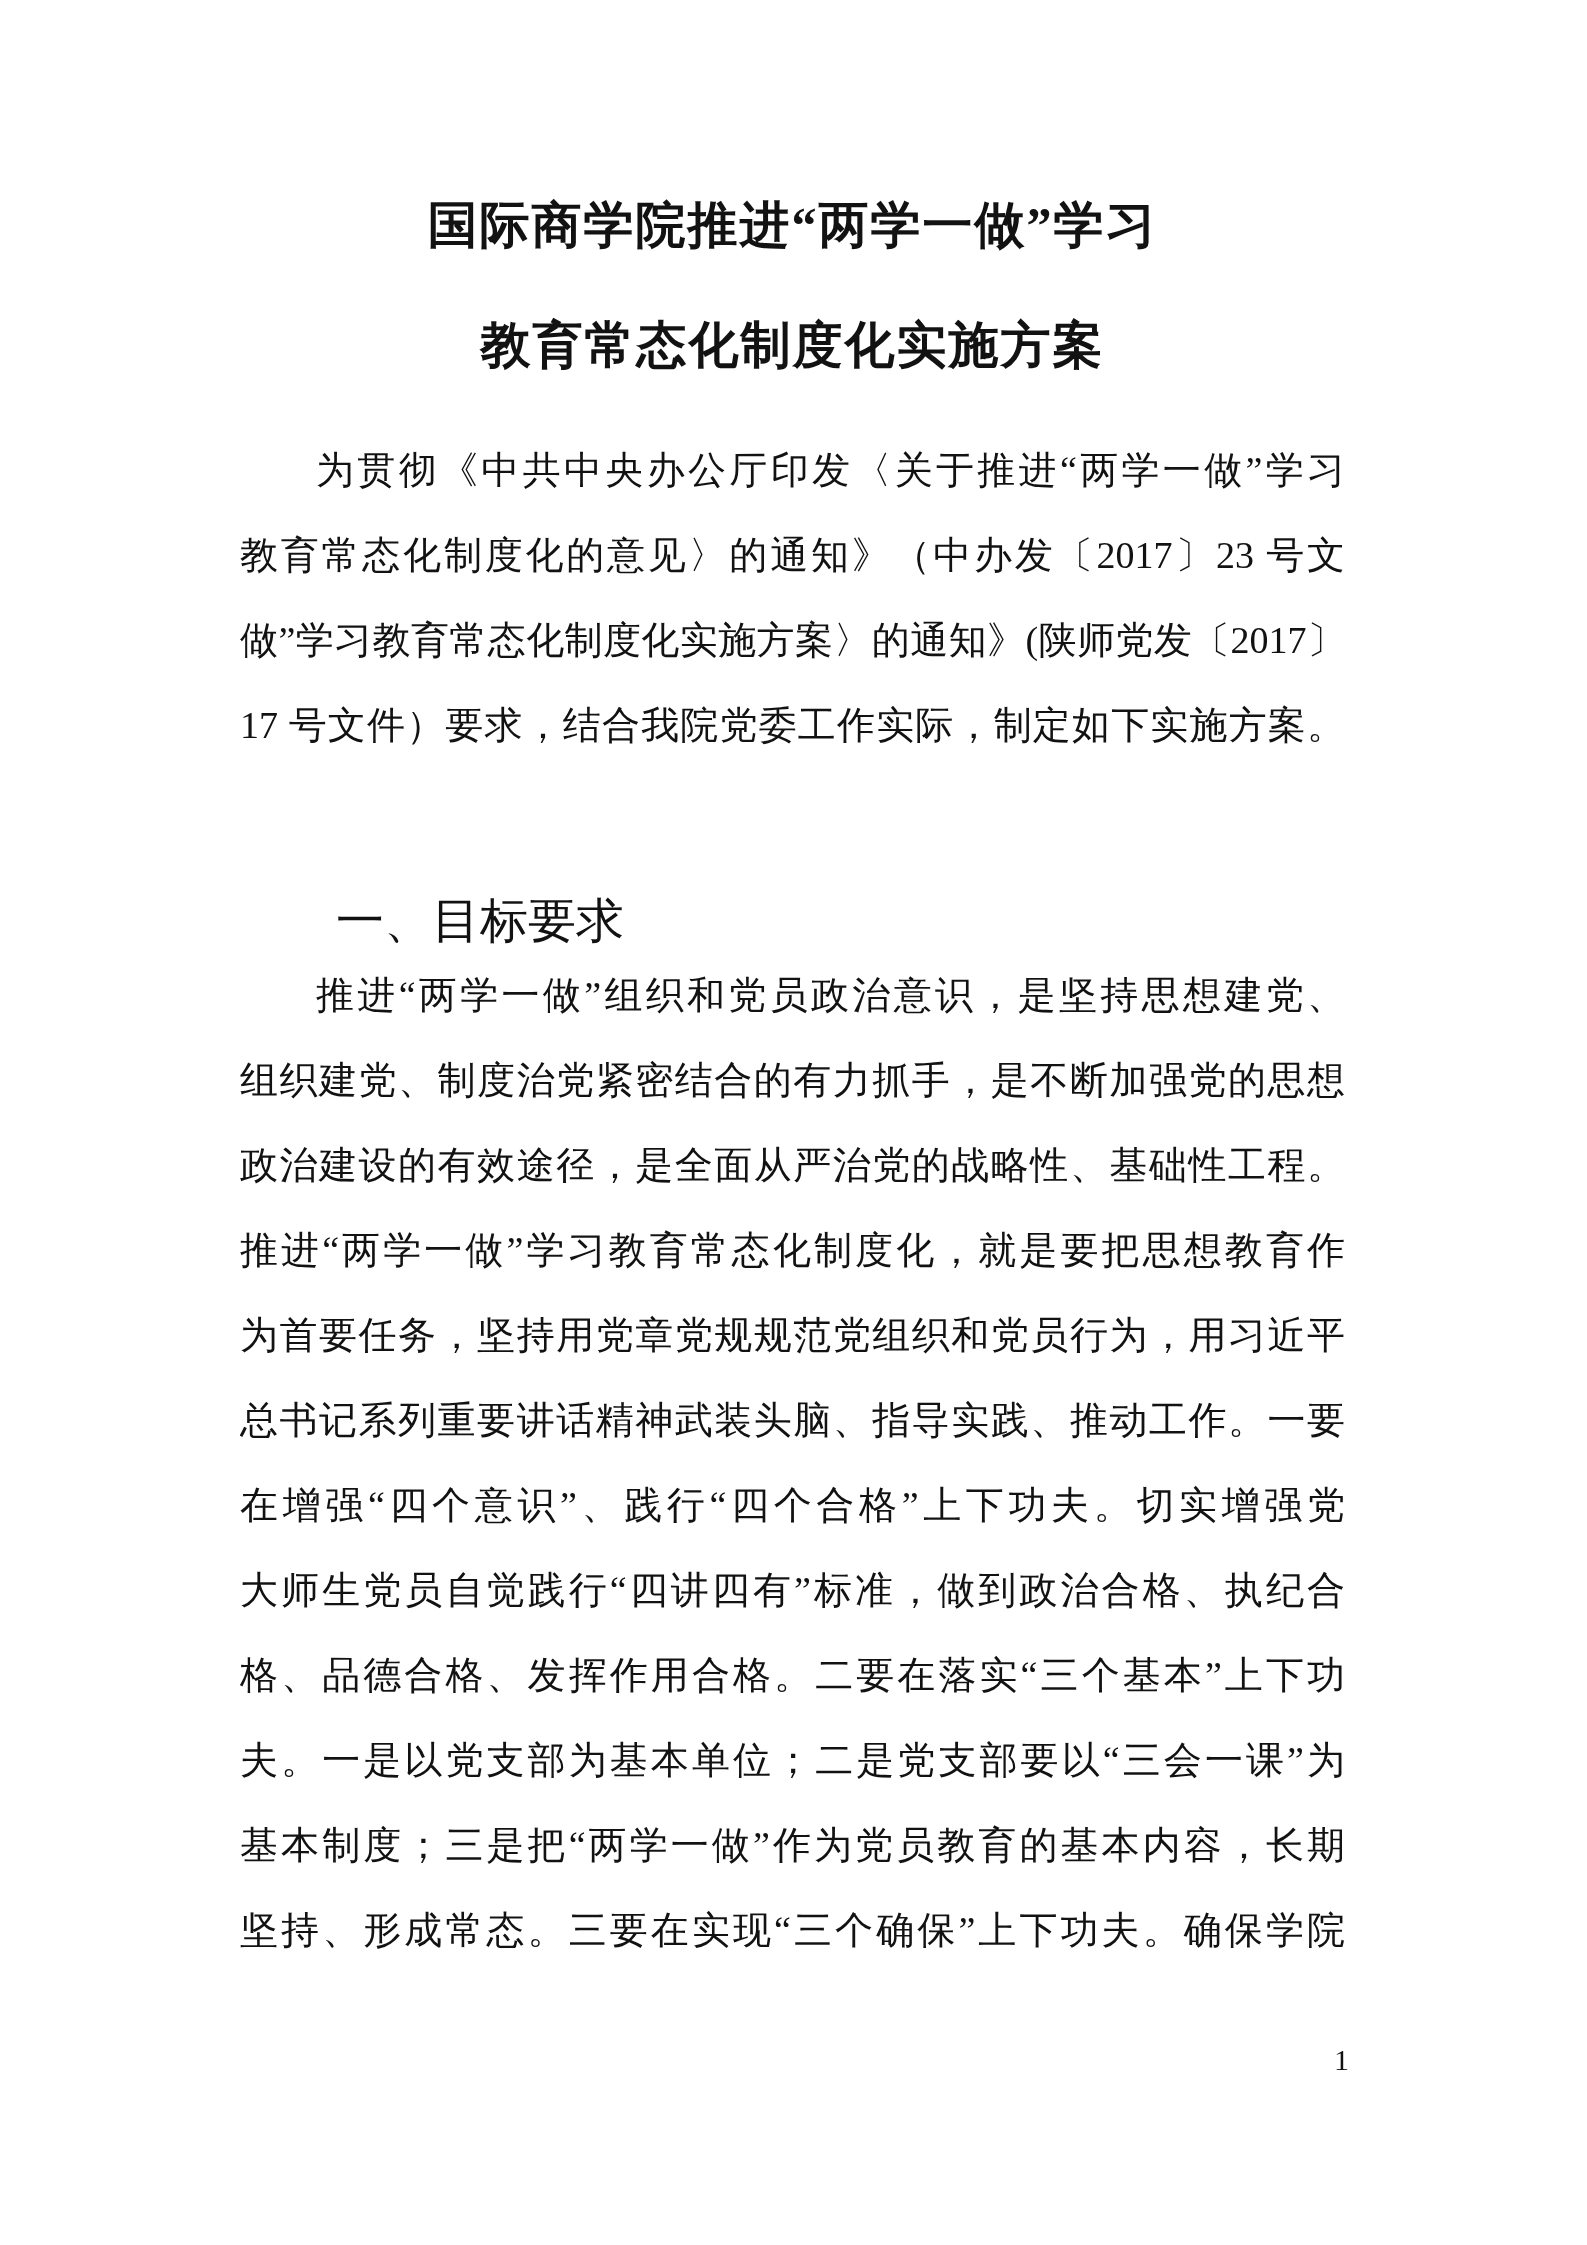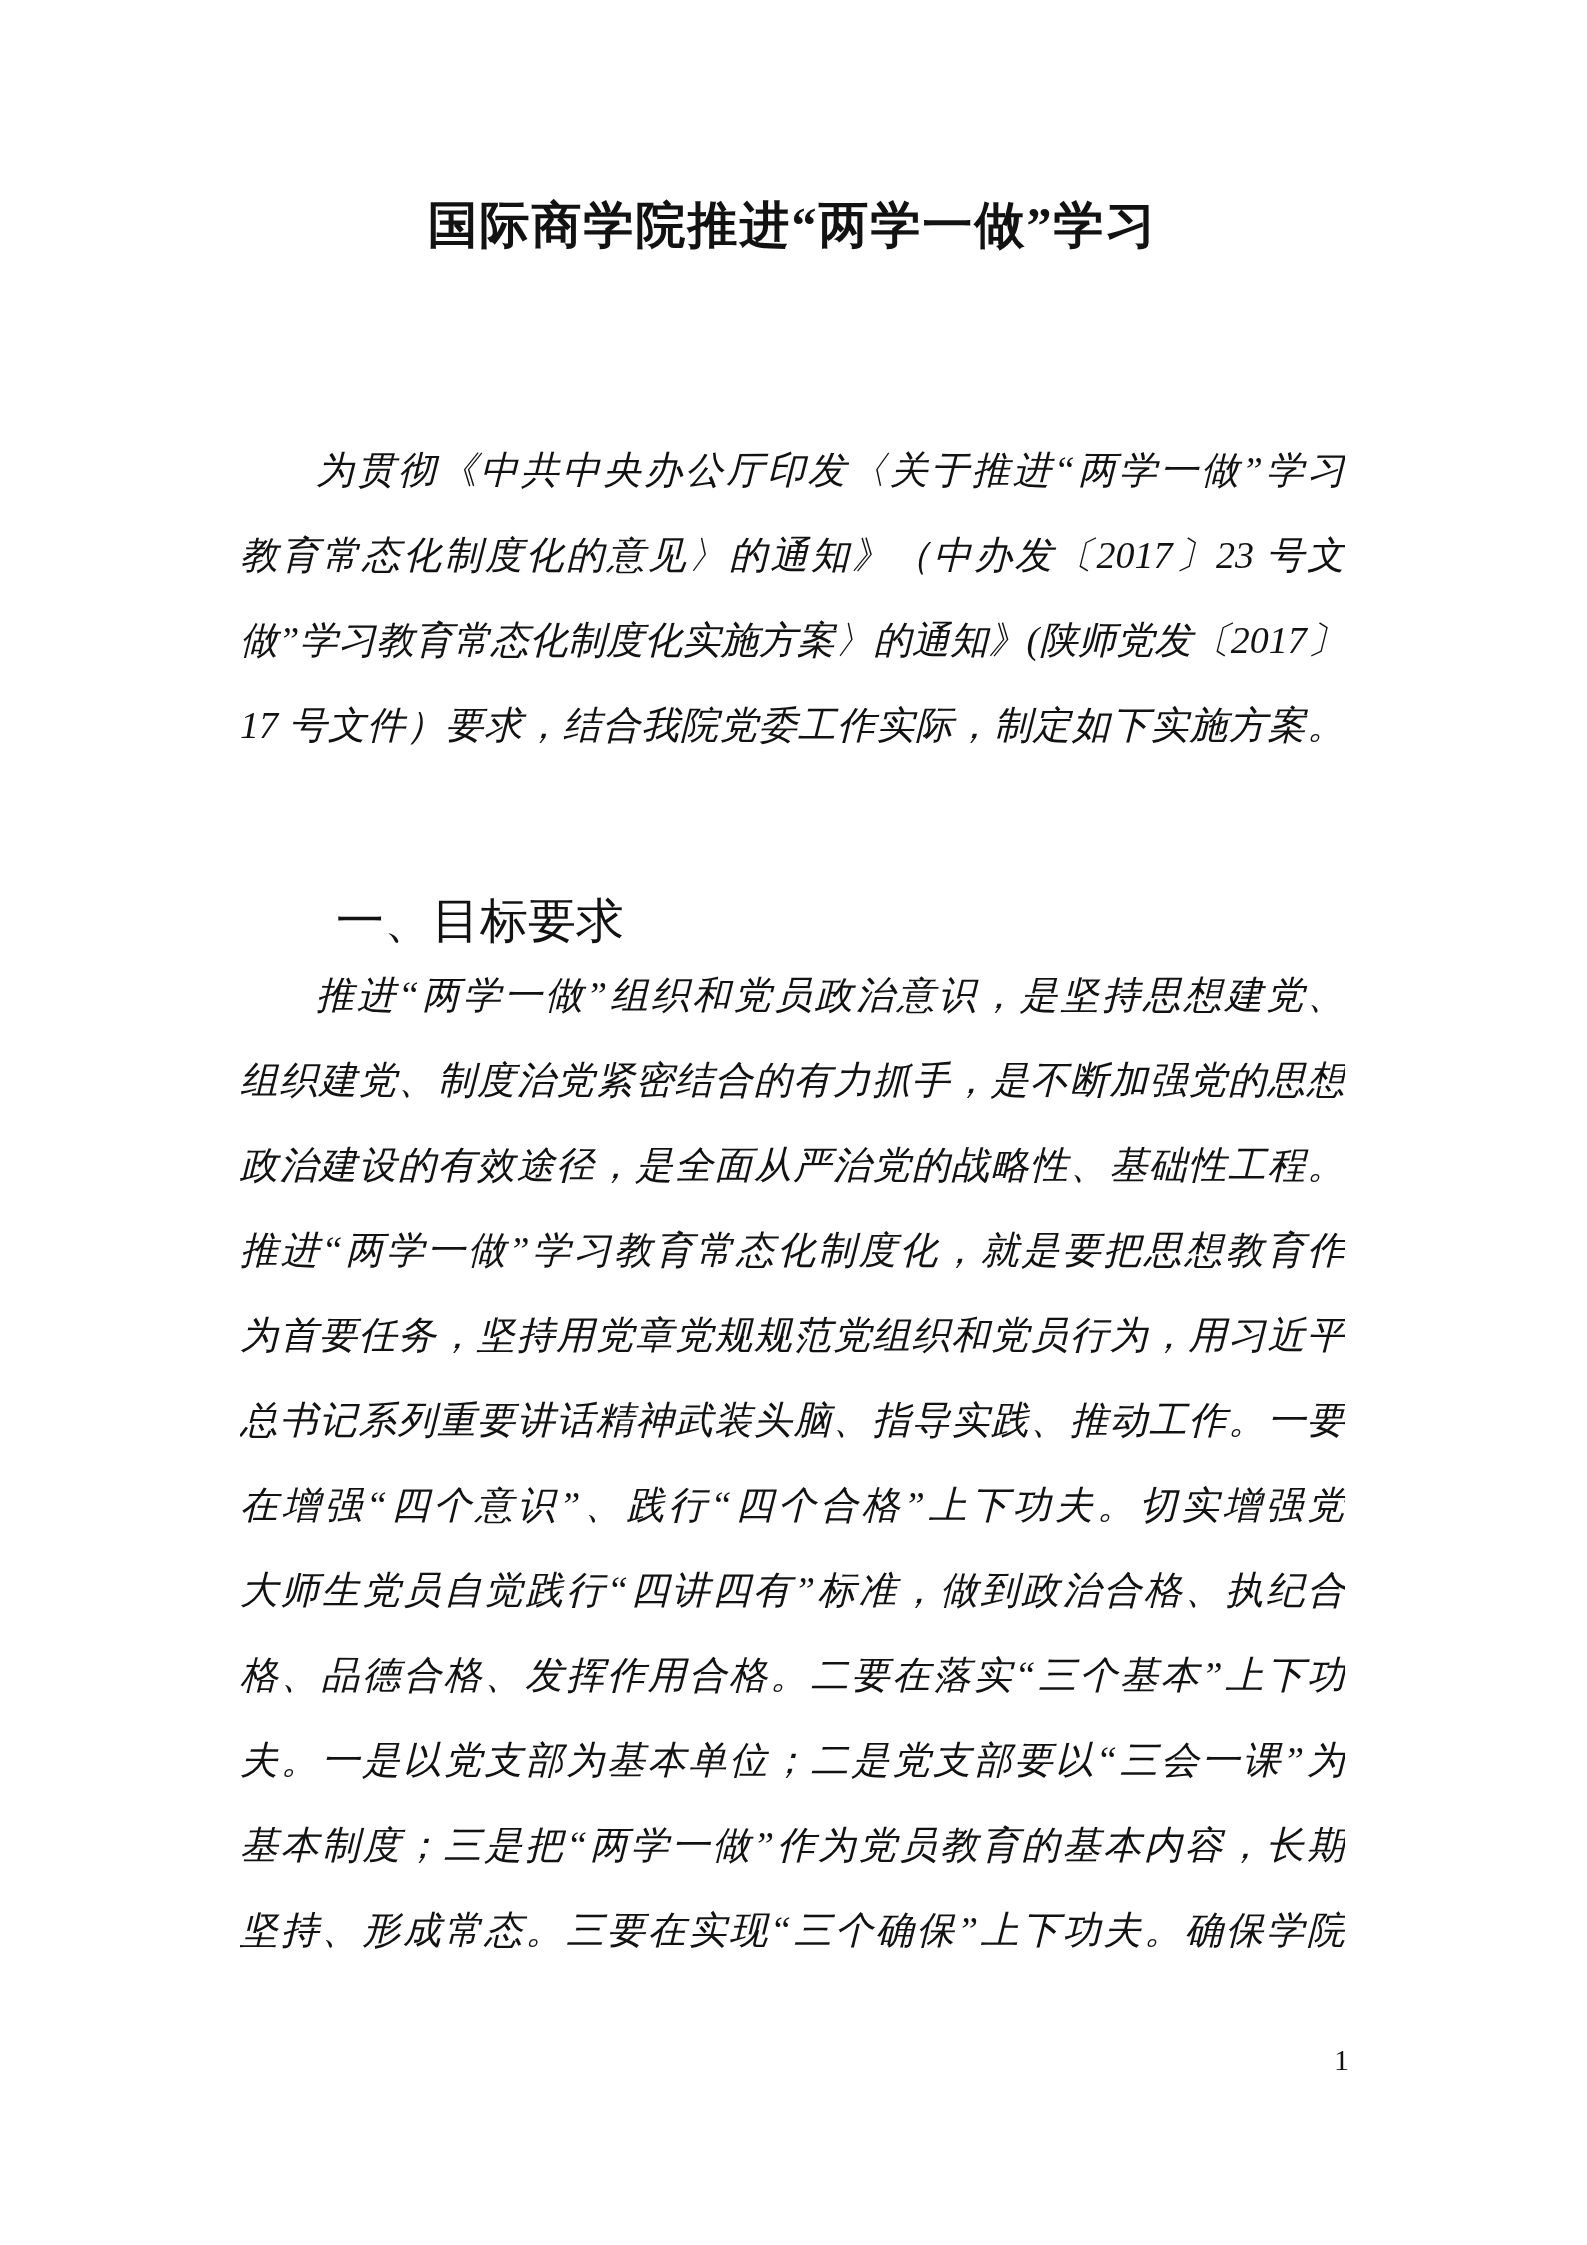--- a/index.html
+++ b/index.html
@@ -36,21 +36,20 @@
   .para2 { top: 953px; }
   .line {
     height: 85px;
     line-height: 85px;
     font-size: 38px;
     text-align: justify;
     text-align-last: justify;
     text-justify: inter-character;
     white-space: nowrap;
     overflow: hidden;
-    font-style: italic;
   }
   .line.indent { text-indent: 2em; }
   .heading {
     position: absolute;
     left: 240px;
     top: 878px;
     width: 1105px;
     height: 85px;
     line-height: 85px;
     font-size: 48px;
@@ -67,20 +66,21 @@
     color: #111;
   }
 </style>
 </head>
 <body>
 
 <div class="page">
 
   <div class="title-block">
     <div class="title-line">国际商学院推进“两学一做”学习</div>
+    <div class="title-line">教育常态化制度化实施方案</div>
   </div>
 
   <div class="para para1">
     <div class="line indent">为贯彻《中共中央办公厅印发〈关于推进“两学一做”学习</div>
     <div class="line">教育常态化制度化的意见〉的通知》（中办发〔2017〕23 号文</div>
     <div class="line">做”学习教育常态化制度化实施方案〉的通知》(陕师党发〔2017〕</div>
     <div class="line">17 号文件）要求，结合我院党委工作实际，制定如下实施方案。</div>
   </div>
 
   <div class="heading">一、目标要求</div>

